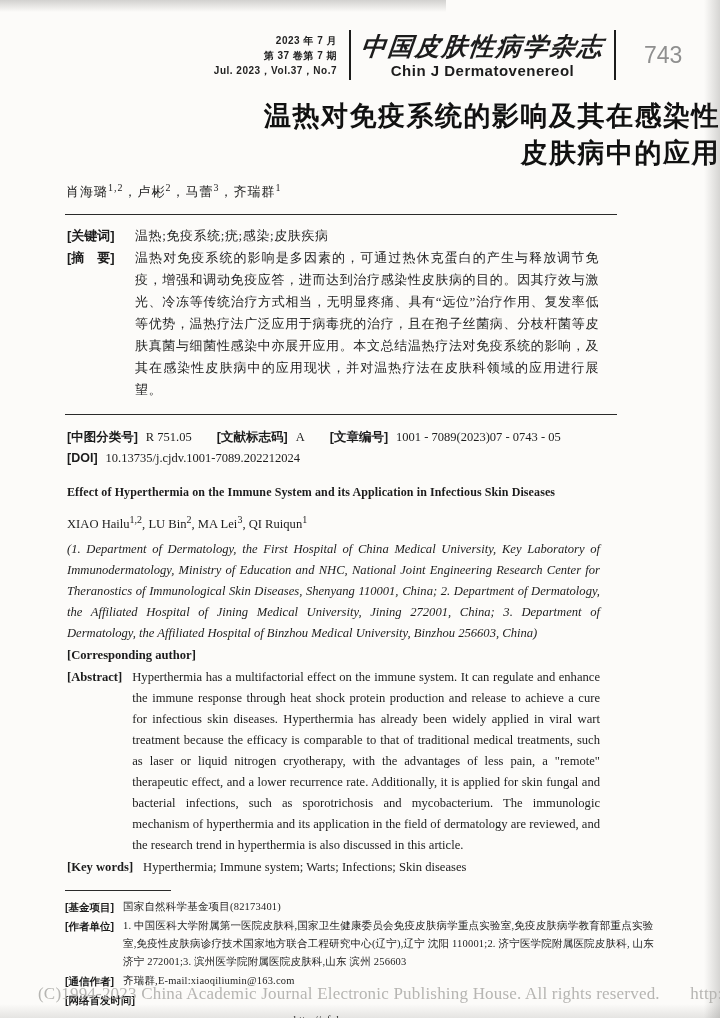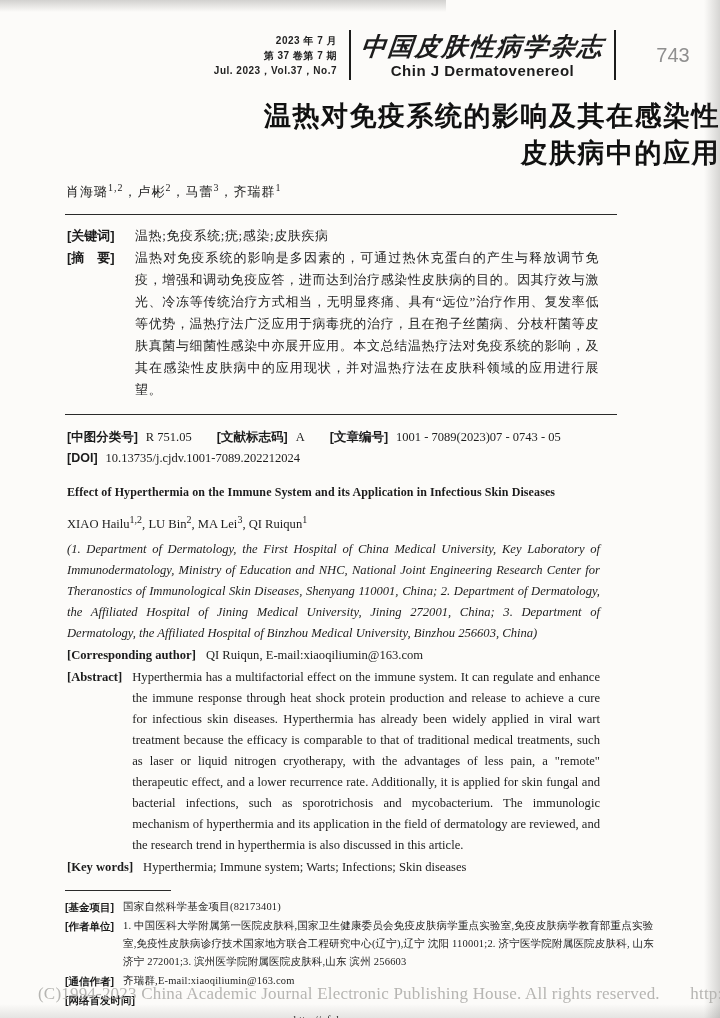--- a/index.html
+++ b/index.html
@@ -46,22 +46,22 @@
     transform:skewX(-6deg);
     white-space:nowrap;
   }
   .jen{
     font-family:"Liberation Sans", sans-serif;
     font-weight:bold;font-size:15px;line-height:18px;letter-spacing:0.5px;
     white-space:nowrap;
   }
   .pageno{
     font-family:"Liberation Sans", sans-serif;
-    font-size:20px;color:var(--pageno-color,#8f8f8f);
-    margin-left:16px;width:58px;text-align:center;
+    font-size:23px;color:var(--pageno-color,#8f8f8f);
+    margin-left:16px;width:58px;
   }
 
   
   h1{
     margin:14px 0 0 65px;
     font-family:"Liberation Sans", sans-serif;
     font-size:27px;line-height:37px;font-weight:700;
     letter-spacing:1.5px;color:#111;text-align:right;
   }
   .authors-cn{
@@ -189,21 +189,20 @@
   </div>
 
   <section class="en">
     <div class="en-title">Effect of Hyperthermia on the Immune System and its Application in Infectious Skin Diseases</div>
     <p class="en-authors">
       <span><span>XIAO Hailu</span><sup>1,2</sup><span>, </span></span><span><span>LU Bin</span><sup>2</sup><span>, </span></span><span><span>MA Lei</span><sup>3</sup><span>, </span></span><span><span>QI Ruiqun</span><sup>1</sup><span></span></span>
     </p>
     <p class="affil">(1. Department of Dermatology, the First Hospital of China Medical University, Key Laboratory of Immunodermatology, Ministry of Education and NHC, National Joint Engineering Research Center for Theranostics of Immunological Skin Diseases, Shenyang 110001, China; 2. Department of Dermatology, the Affiliated Hospital of Jining Medical University, Jining 272001, China; 3. Department of Dermatology, the Affiliated Hospital of Binzhou Medical University, Binzhou 256603, China)</p>
     <div class="row">
       <span class="lbl-en">[Corresponding author]</span>
-      <div class="txt">QI Ruiqun, E-mail:xiaoqiliumin@163.com</div>
     </div>
     <div class="row">
       <span class="lbl-en">[Abstract]</span>
       <div class="txt just">Hyperthermia has a multifactorial effect on the immune system. It can regulate and enhance the immune response through heat shock protein production and release to achieve a cure for infectious skin diseases. Hyperthermia has already been widely applied in viral wart treatment because the efficacy is comparable to that of traditional medical treatments, such as laser or liquid nitrogen cryotherapy, with the advantages of less pain, a "remote" therapeutic effect, and a lower recurrence rate. Additionally, it is applied for skin fungal and bacterial infections, such as sporotrichosis and mycobacterium. The immunologic mechanism of hyperthermia and its application in the field of dermatology are reviewed, and the research trend in hyperthermia is also discussed in this article.</div>
     </div>
     <div class="row">
       <span class="lbl-en">[Key words]</span>
       <div class="txt">Hyperthermia; Immune system; Warts; Infections; Skin diseases</div>
     </div>
   </section>

